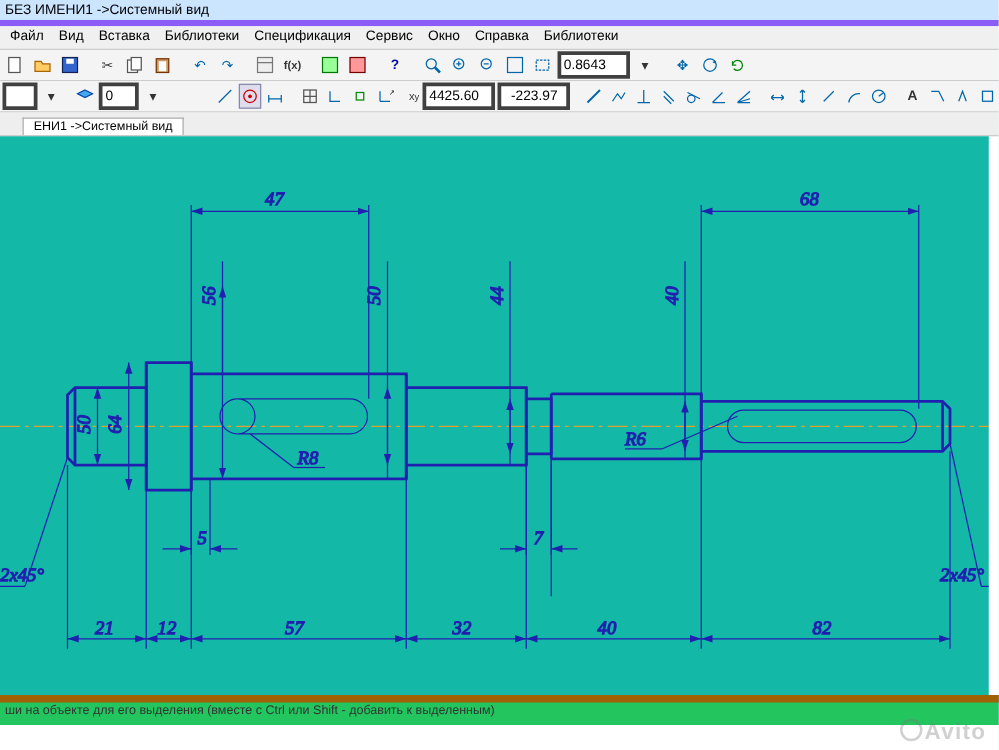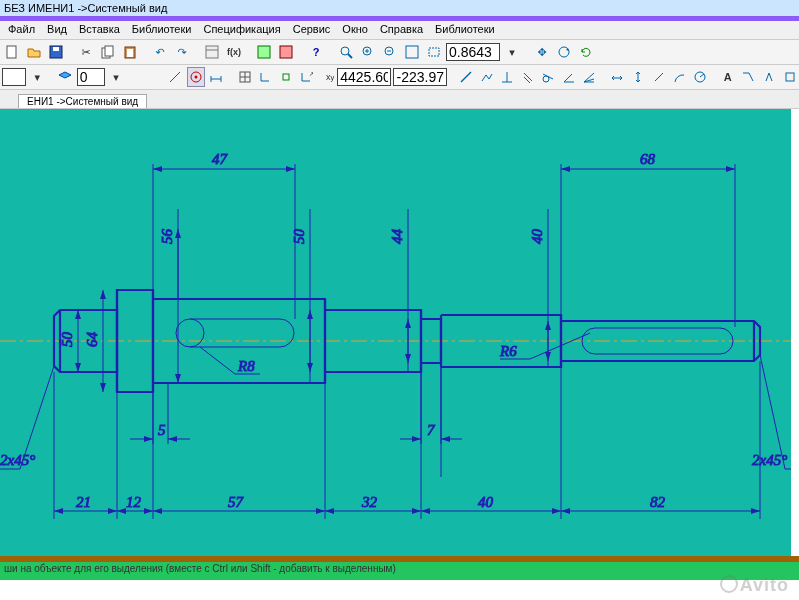--- a/index.html
+++ b/index.html
@@ -3,21 +3,21 @@
 <meta charset="utf-8">
 <style>
 html,body{margin:0;padding:0;width:799px;height:600px;overflow:hidden;font-family:Tahoma,Arial,sans-serif;font-size:11px;background:#fff;color:#000}
 .titlebar{background:#cce5ff;height:16px;line-height:16px;padding-left:4px;font-size:11px;border-bottom:5px solid #8b5cf6}
 .menubar{background:#f0f0f0;height:18px;border-bottom:1px solid #ccc;display:flex;align-items:flex-start;padding-left:2px}
 .menubar span{padding:2px 6px;cursor:default}
 .toolbar{background:#f4f4f4;height:24px;border-bottom:1px solid #ccc;display:flex;align-items:center;padding-left:2px;gap:2px}
 .tb-btn{width:18px;height:18px;display:flex;align-items:center;justify-content:center;border:1px solid transparent;font-size:11px;color:#333}
 .tb-btn.on{border:1px solid #88a;background:#dde}
 .tb-sep{width:6px;height:18px}
-.tb-input{height:16px;font-size:14px;border:1px solid #404040;padding:0 2px;background:#fff}
+.tb-input{height:16px;font-size:11px;border:3px solid #404040;padding:0 2px;background:#fff}
 .tabbar{background:#eee;height:18px;border-bottom:1px solid #ccc;display:flex;align-items:flex-end;padding-left:18px}
 .tab{background:#fff;border:1px solid #aaa;border-bottom:none;padding:1px 8px;font-size:10px}
 .canvas-wrap{position:relative;width:791px;height:470px;background:#14b8a6;overflow:hidden}
 .status{position:absolute;bottom:20px;left:0;right:0;height:16px;background:#22c55e;border-top:6px solid #a16207;font-size:10px;padding:1px 4px;color:#333}
 .watermark{position:absolute;bottom:4px;right:10px;font-size:18px;color:rgba(120,120,120,.35);font-weight:bold;letter-spacing:1px}
 svg{display:block}
 .thin{stroke:#2020b0;stroke-width:1;fill:none}
 .bold{stroke:#2020b0;stroke-width:2.2;fill:none}
 .dim{stroke:#2020b0;stroke-width:1;fill:none}
 .dimtxt{font-family:Times,'Times New Roman',serif;font-style:italic;font-size:15px;fill:#2020b0}

